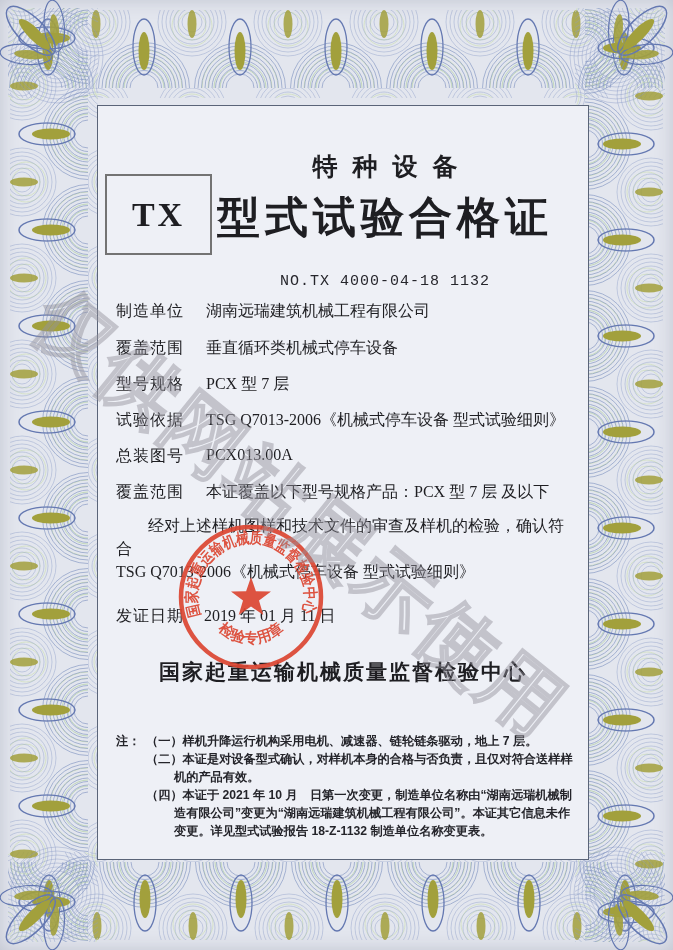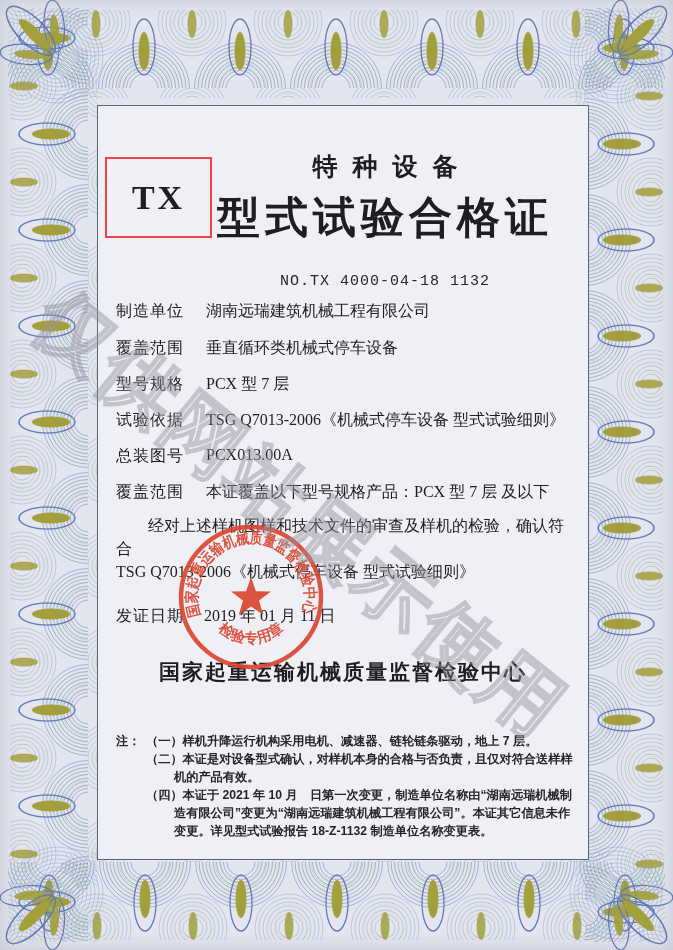--- a/index.html
+++ b/index.html
@@ -10,22 +10,22 @@
     color:#1e1e22;
     box-shadow:inset 0 0 18px rgba(90,95,120,.25);
   }
   .border-art{position:absolute;left:0;top:0;z-index:1;}
   .inner{
     position:absolute;left:97px;top:105px;width:490px;height:753px;
     background:#eef0f6;border:1px solid #5a6478;z-index:2;
   }
   
   .tx-box{
-    position:absolute;left:7px;top:51px;width:103px;height:77px;
-    border:2px solid #ef4444;display:flex;align-items:center;justify-content:center;
+    position:absolute;left:7px;top:68px;width:103px;height:77px;
+    border:2px solid #737373;display:flex;align-items:center;justify-content:center;
   }
   .tx-box span{font-size:34px;font-weight:700;letter-spacing:3px;}
   
   .titles{position:absolute;left:86px;right:2px;top:44px;text-align:center;}
   .title-small{font-size:25px;font-weight:600;letter-spacing:15px;margin-left:15px;}
   .title-main{font-size:43px;font-weight:700;letter-spacing:5px;margin-top:6px;}
   .cert-no{font-size:15px;letter-spacing:1px;margin-top:26px;
     font-family:"Liberation Mono","DejaVu Sans Mono",monospace;color:#26262c;}
   
   .frow{position:absolute;left:18px;right:8px;height:22px;font-size:16px;white-space:nowrap;}

